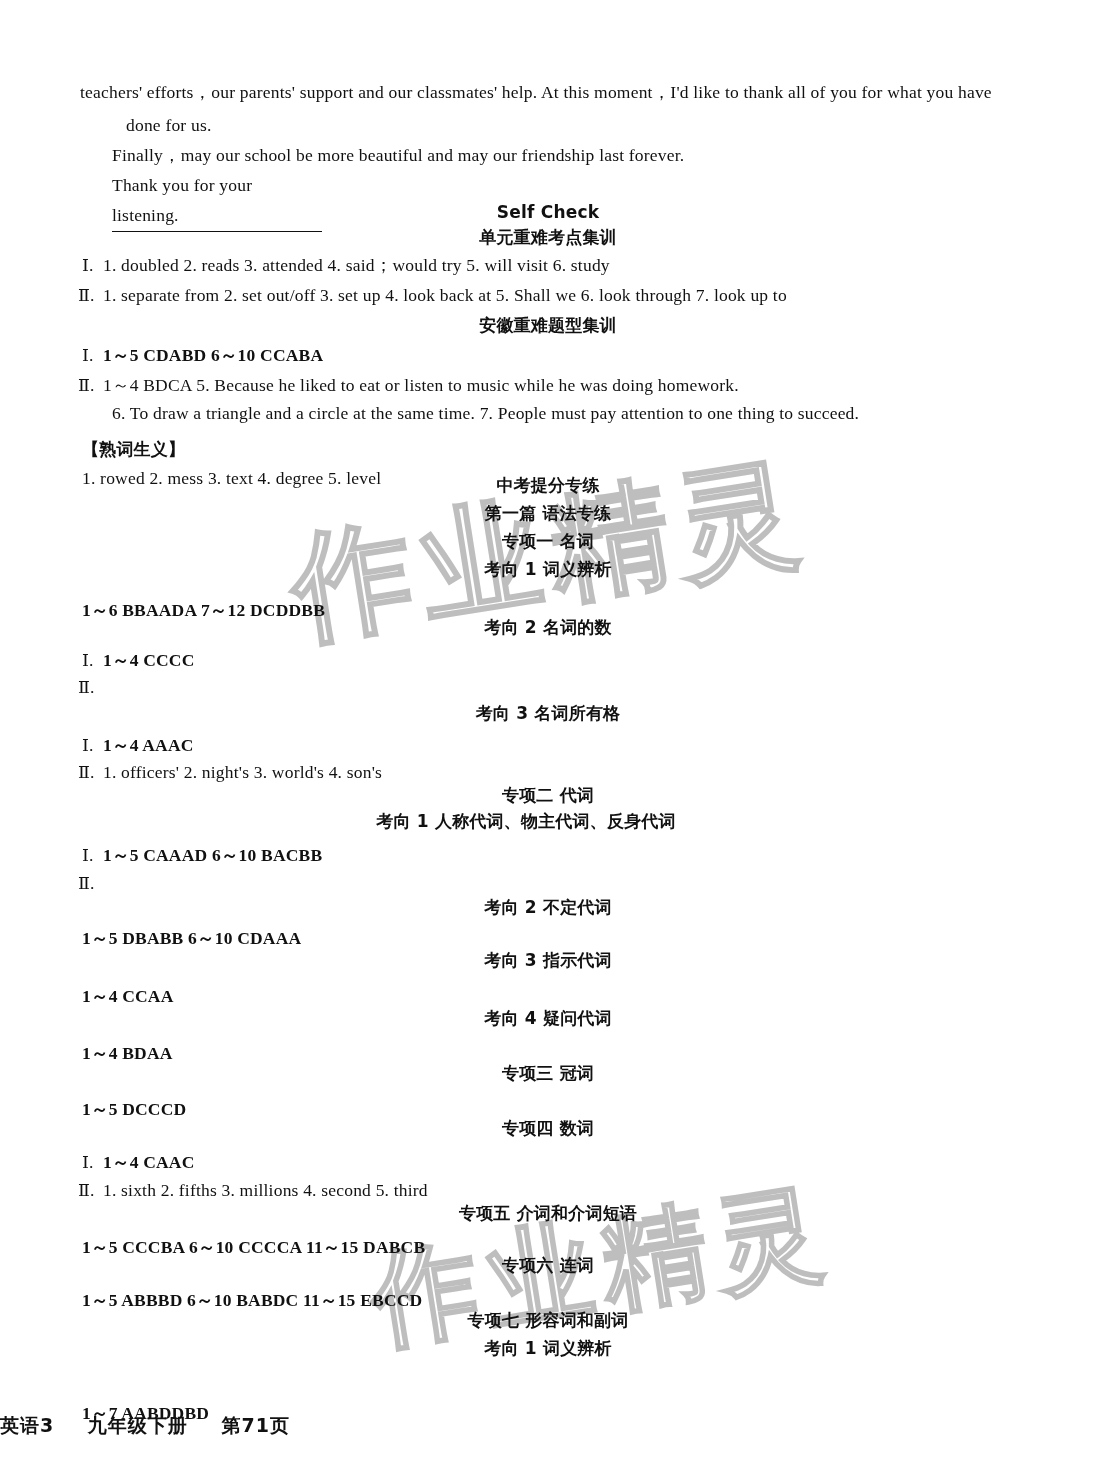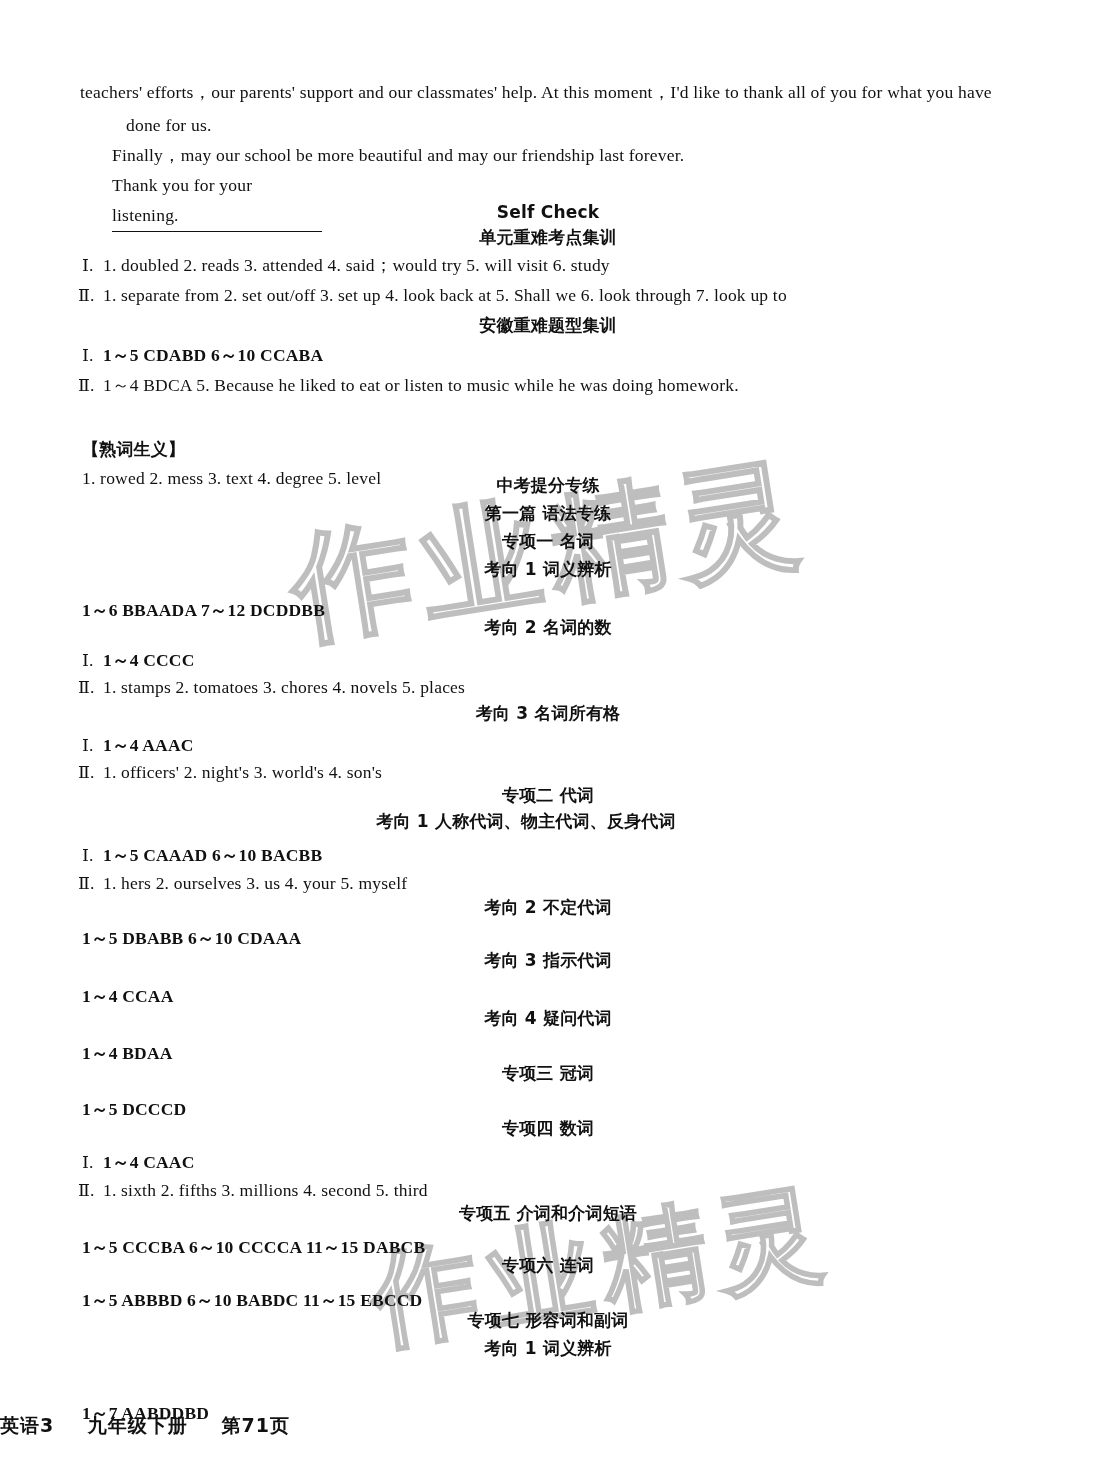--- a/index.html
+++ b/index.html
@@ -104,52 +104,51 @@
   <div class="para" style="left:78px; top:280px;">Ⅱ.</div>
   <div class="para" style="left:103px; top:280px; width:930px;">1. separate from    2. set out/off    3. set up    4. look back at    5. Shall we    6. look through    7. look up to</div>
 
   <div class="para hei center" style="left:0; top:310px; width:1096px; font-size:17px;">安徽重难题型集训</div>
 
   <div class="para" style="left:82px; top:340px;">Ⅰ.</div>
   <div class="para bold" style="left:103px; top:340px;">1～5 CDABD    6～10 CCABA</div>
 
   <div class="para" style="left:78px; top:370px;">Ⅱ.</div>
   <div class="para" style="left:103px; top:370px; width:930px;">1～4 BDCA    5. Because he liked to eat or listen to music while he was doing homework.</div>
+  <div class="para" style="left:112px; top:398px; width:930px;">6. To draw a triangle and a circle at the same time.    7. People must pay attention to one thing to succeed.</div>
 
   <div class="para hei" style="left:82px; top:434px; font-size:17px;">【熟词生义】</div>
   <div class="para" style="left:82px; top:463px; width:930px;">1. rowed    2. mess    3. text    4. degree    5. level</div>
 
   <div class="para hei center" style="left:0; top:470px; width:1096px; font-size:17px;">中考提分专练</div>
   <div class="para hei center" style="left:0; top:526px; width:1096px; font-size:17px;">专项一    名词</div>
   <div class="para hei center" style="left:0; top:498px; width:1096px; font-size:17px;">第一篇    语法专练</div>
   <div class="para hei center" style="left:0; top:554px; width:1096px; font-size:17px;">考向 1    词义辨析</div>
 
   <div class="para bold" style="left:82px; top:595px;">1～6 BBAADA    7～12 DCDDBB</div>
 
   <div class="para hei center" style="left:0; top:612px; width:1096px; font-size:17px;">考向 2    名词的数</div>
 
   <div class="para" style="left:82px; top:645px;">Ⅰ.</div>
   <div class="para bold" style="left:103px; top:645px;">1～4 CCCC</div>
   <div class="para" style="left:78px; top:672px;">Ⅱ.</div>
-  <div class="para" style="left:103px; top:672px;">1. stamps    2. tomatoes    3. chores    4. novels    5. places</div>
 
   <div class="para hei center" style="left:0; top:698px; width:1096px; font-size:17px;">考向 3    名词所有格</div>
 
   <div class="para" style="left:82px; top:730px;">Ⅰ.</div>
   <div class="para bold" style="left:103px; top:730px;">1～4 AAAC</div>
   <div class="para" style="left:78px; top:757px;">Ⅱ.</div>
   <div class="para" style="left:103px; top:757px;">1. officers'    2. night's    3. world's    4. son's</div>
 
   <div class="para hei center" style="left:0; top:780px; width:1096px; font-size:17px;">专项二    代词</div>
   <div class="para hei center" style="left:0; top:806px; width:1052px; font-size:17px;">考向 1    人称代词、物主代词、反身代词</div>
 
   <div class="para" style="left:82px; top:840px;">Ⅰ.</div>
   <div class="para bold" style="left:103px; top:840px;">1～5 CAAAD    6～10 BACBB</div>
   <div class="para" style="left:78px; top:868px;">Ⅱ.</div>
-  <div class="para" style="left:103px; top:868px;">1. hers    2. ourselves    3. us    4. your    5. myself</div>
 
   <div class="para hei center" style="left:0; top:892px; width:1096px; font-size:17px;">考向 2    不定代词</div>
   <div class="para bold" style="left:82px; top:923px;">1～5 DBABB    6～10 CDAAA</div>
 
   <div class="para hei center" style="left:0; top:945px; width:1096px; font-size:17px;">考向 3    指示代词</div>
   <div class="para bold" style="left:82px; top:981px;">1～4 CCAA</div>
 
   <div class="para hei center" style="left:0; top:1003px; width:1096px; font-size:17px;">考向 4    疑问代词</div>
   <div class="para bold" style="left:82px; top:1038px;">1～4 BDAA</div>
 

